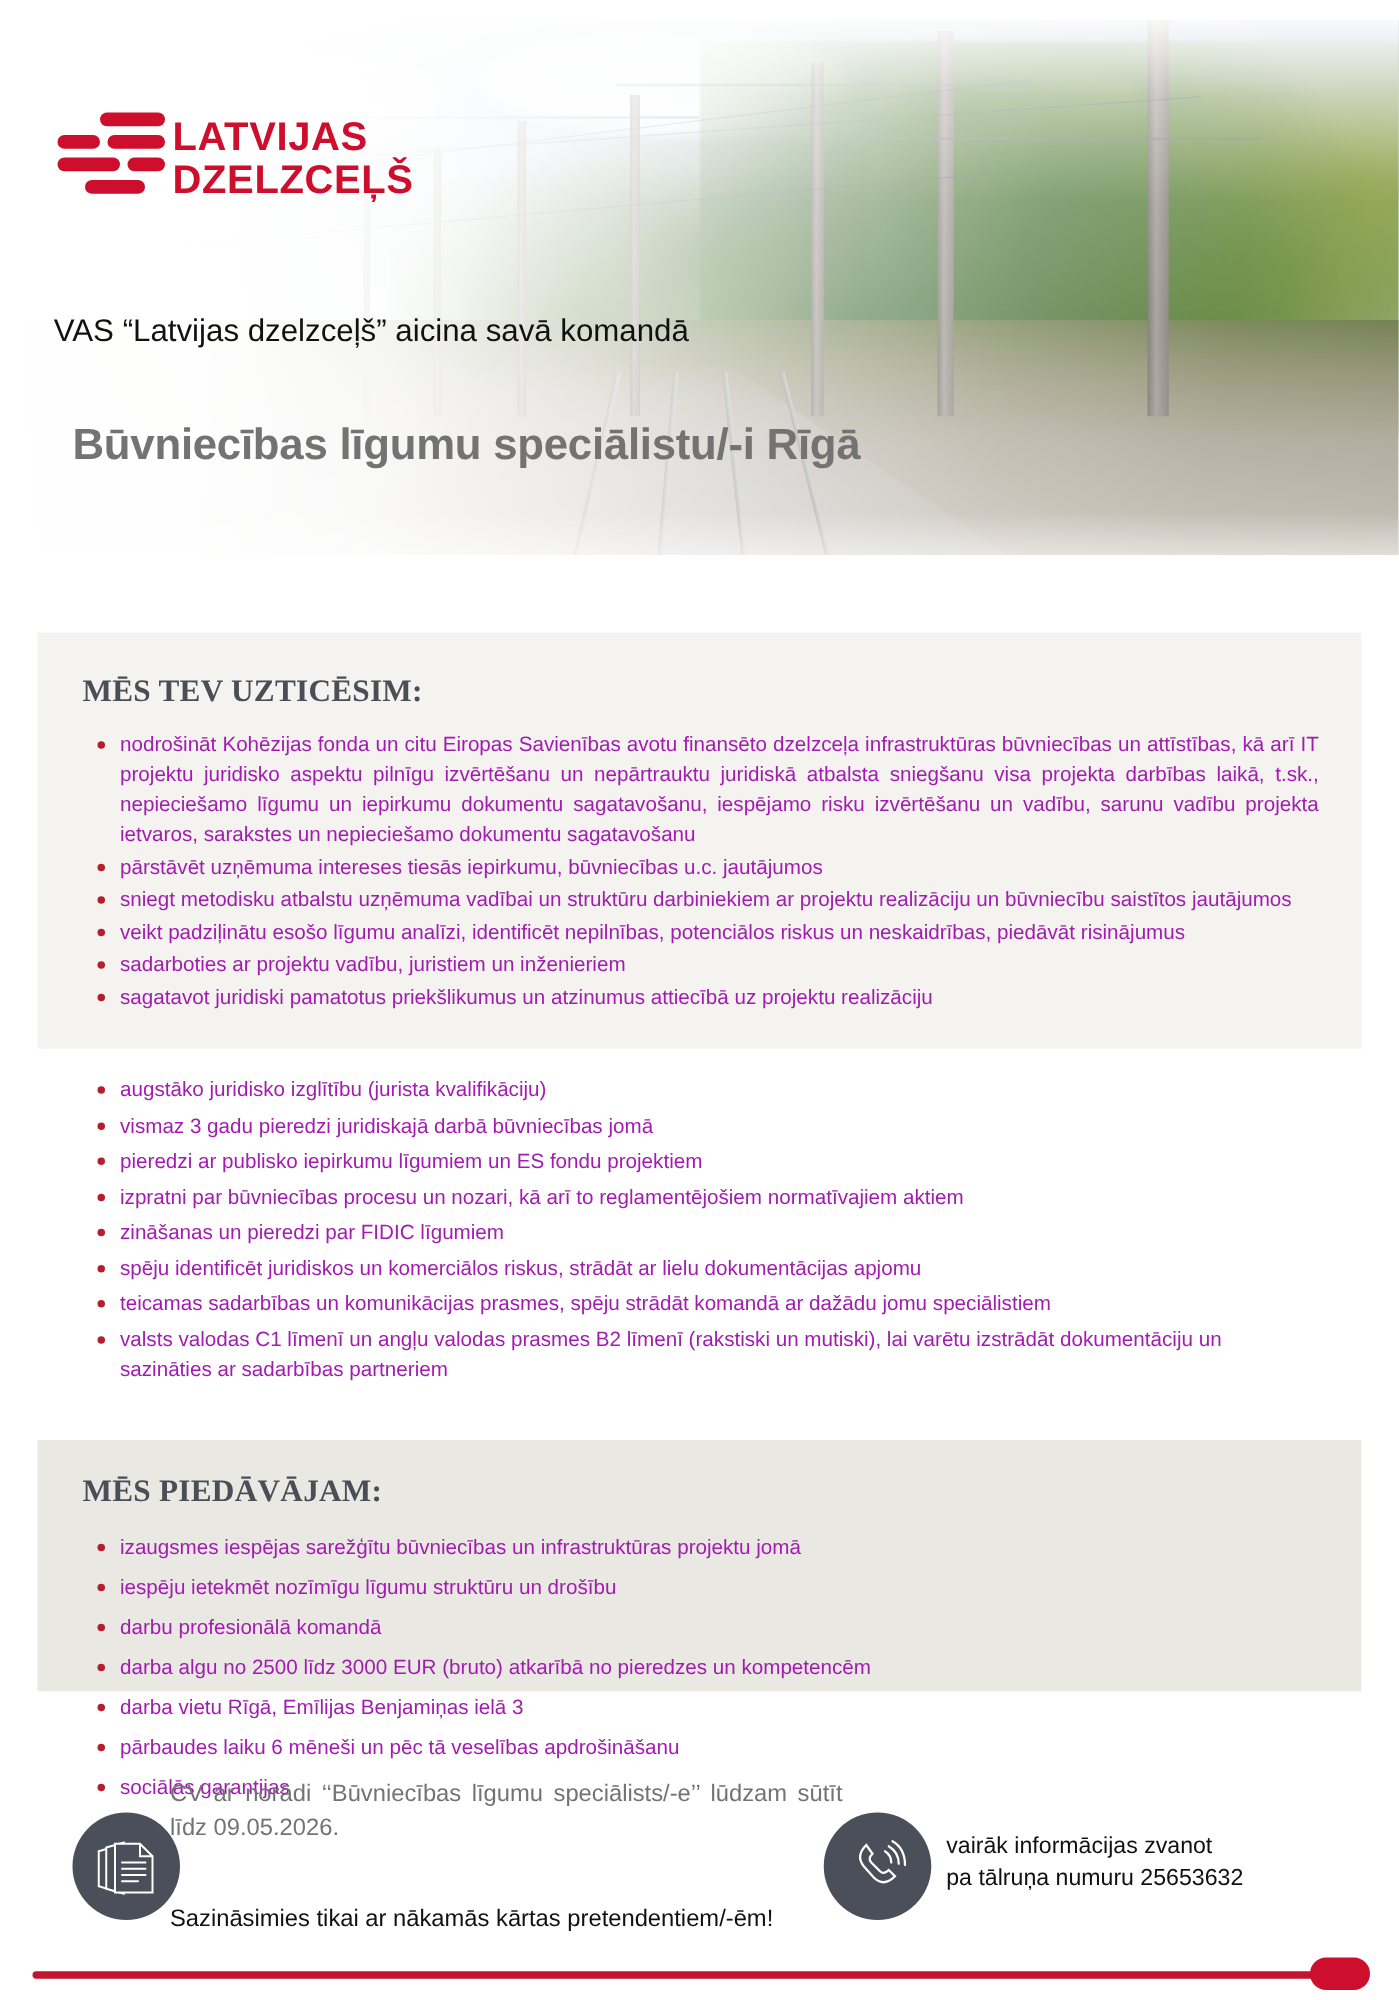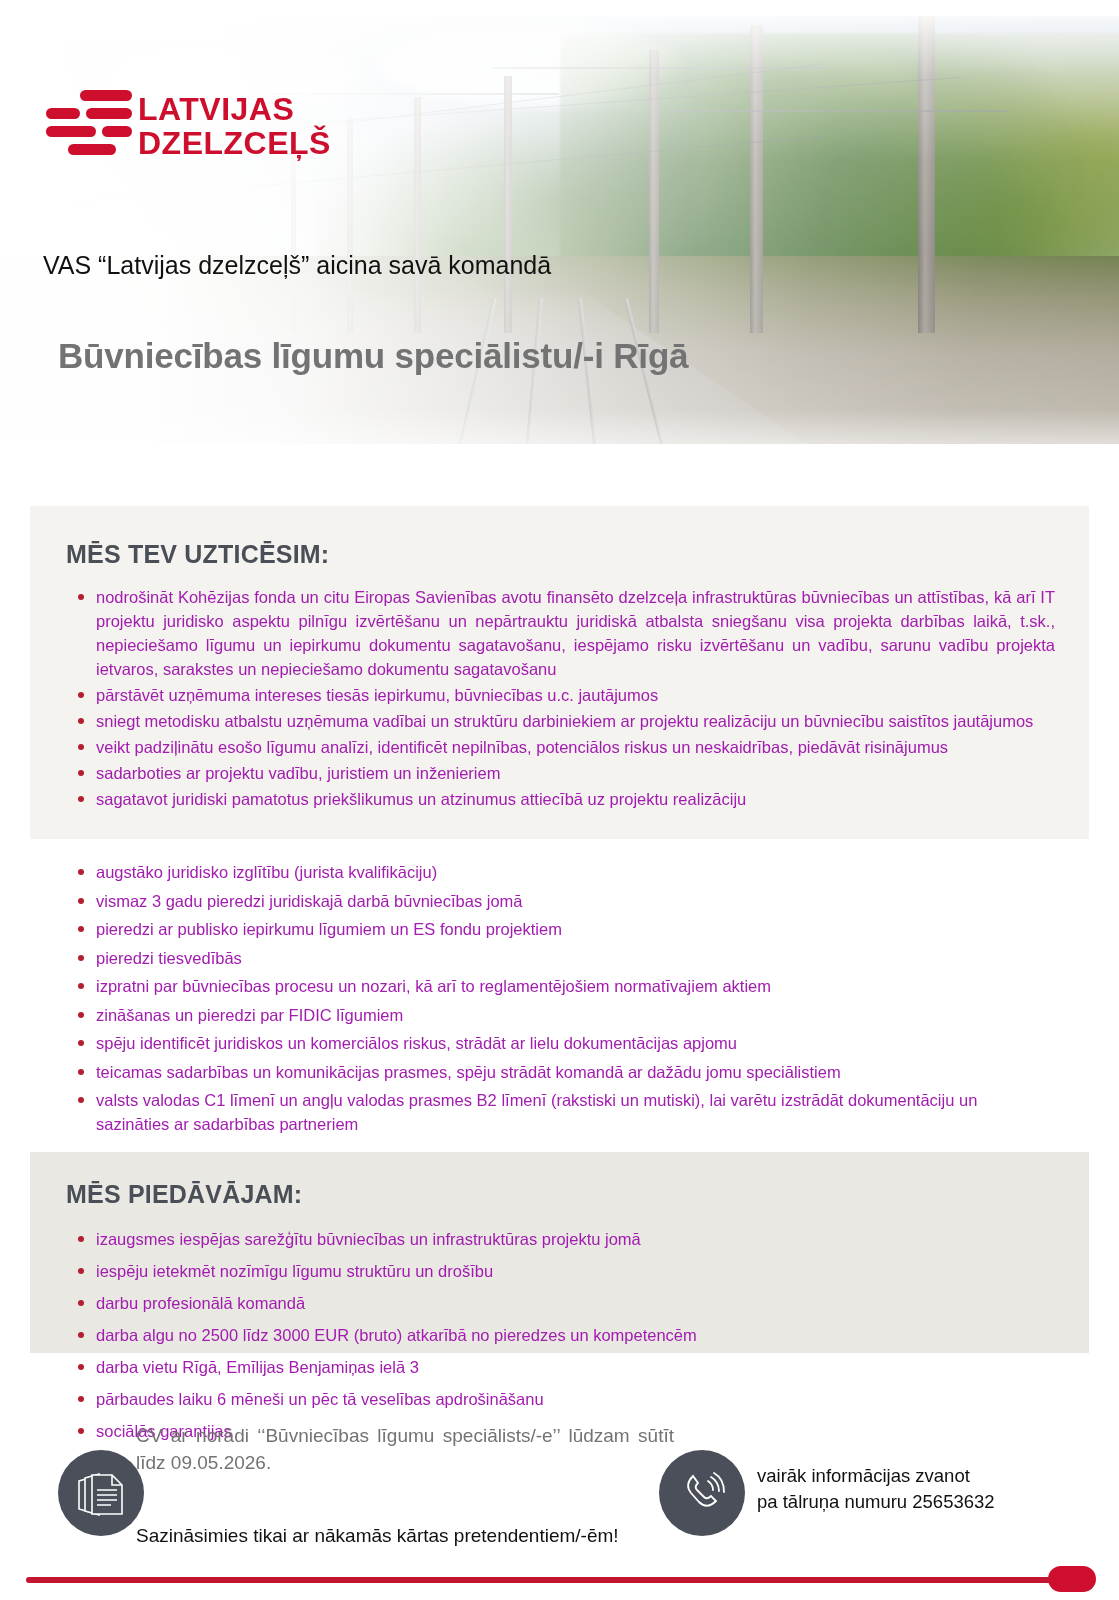--- a/index.html
+++ b/index.html
@@ -178,20 +178,21 @@
 
   
   .section { position: absolute; left: 30px; width: 1059px; }
   .section.shaded-1 { background: #f4f3ef; }
   .section.shaded-3 { background: #e9e8e3; }
 
   .sec-head {
     font-size: 25px;
     font-weight: bold;
     letter-spacing: 0.2px;
+    font-family: Liberation Serif, serif;
   }
   .sec-head.gray { color: #4a4f57; }
   .sec-head.red  { color: #c3152f; }
 
   ul.bullets { list-style: none; }
   ul.bullets li {
     position: relative;
     padding-left: 26px;
     font-size: 16.5px;
     line-height: 24px;
@@ -347,21 +348,20 @@
       <li>sadarboties ar projektu vadību, juristiem un inženieriem</li>
       <li>sagatavot juridiski pamatotus priekšlikumus un atzinumus attiecībā uz projektu realizāciju</li>
     </ul>
   </div>
 
   <div class="section" id="sec2">
     <ul class="bullets">
       <li>augstāko juridisko izglītību (jurista kvalifikāciju)</li>
       <li>vismaz 3 gadu pieredzi juridiskajā darbā būvniecības jomā</li>
       <li>pieredzi ar publisko iepirkumu līgumiem un ES fondu projektiem</li>
-      <li>pieredzi tiesvedībās</li>
       <li>izpratni par būvniecības procesu un nozari, kā arī to reglamentējošiem normatīvajiem aktiem</li>
       <li>zināšanas un pieredzi par FIDIC līgumiem</li>
       <li>spēju identificēt juridiskos un komerciālos riskus, strādāt ar lielu dokumentācijas apjomu</li>
       <li>teicamas sadarbības un komunikācijas prasmes, spēju strādāt komandā ar dažādu jomu speciālistiem</li>
       <li>valsts valodas C1 līmenī un angļu valodas prasmes B2 līmenī (rakstiski un mutiski), lai varētu izstrādāt dokumentāciju un sazināties ar sadarbības partneriem</li>
     </ul>
   </div>
 
   <div class="section shaded-3" id="sec3">
     <div class="sec-head gray">MĒS PIEDĀVĀJAM:</div>

